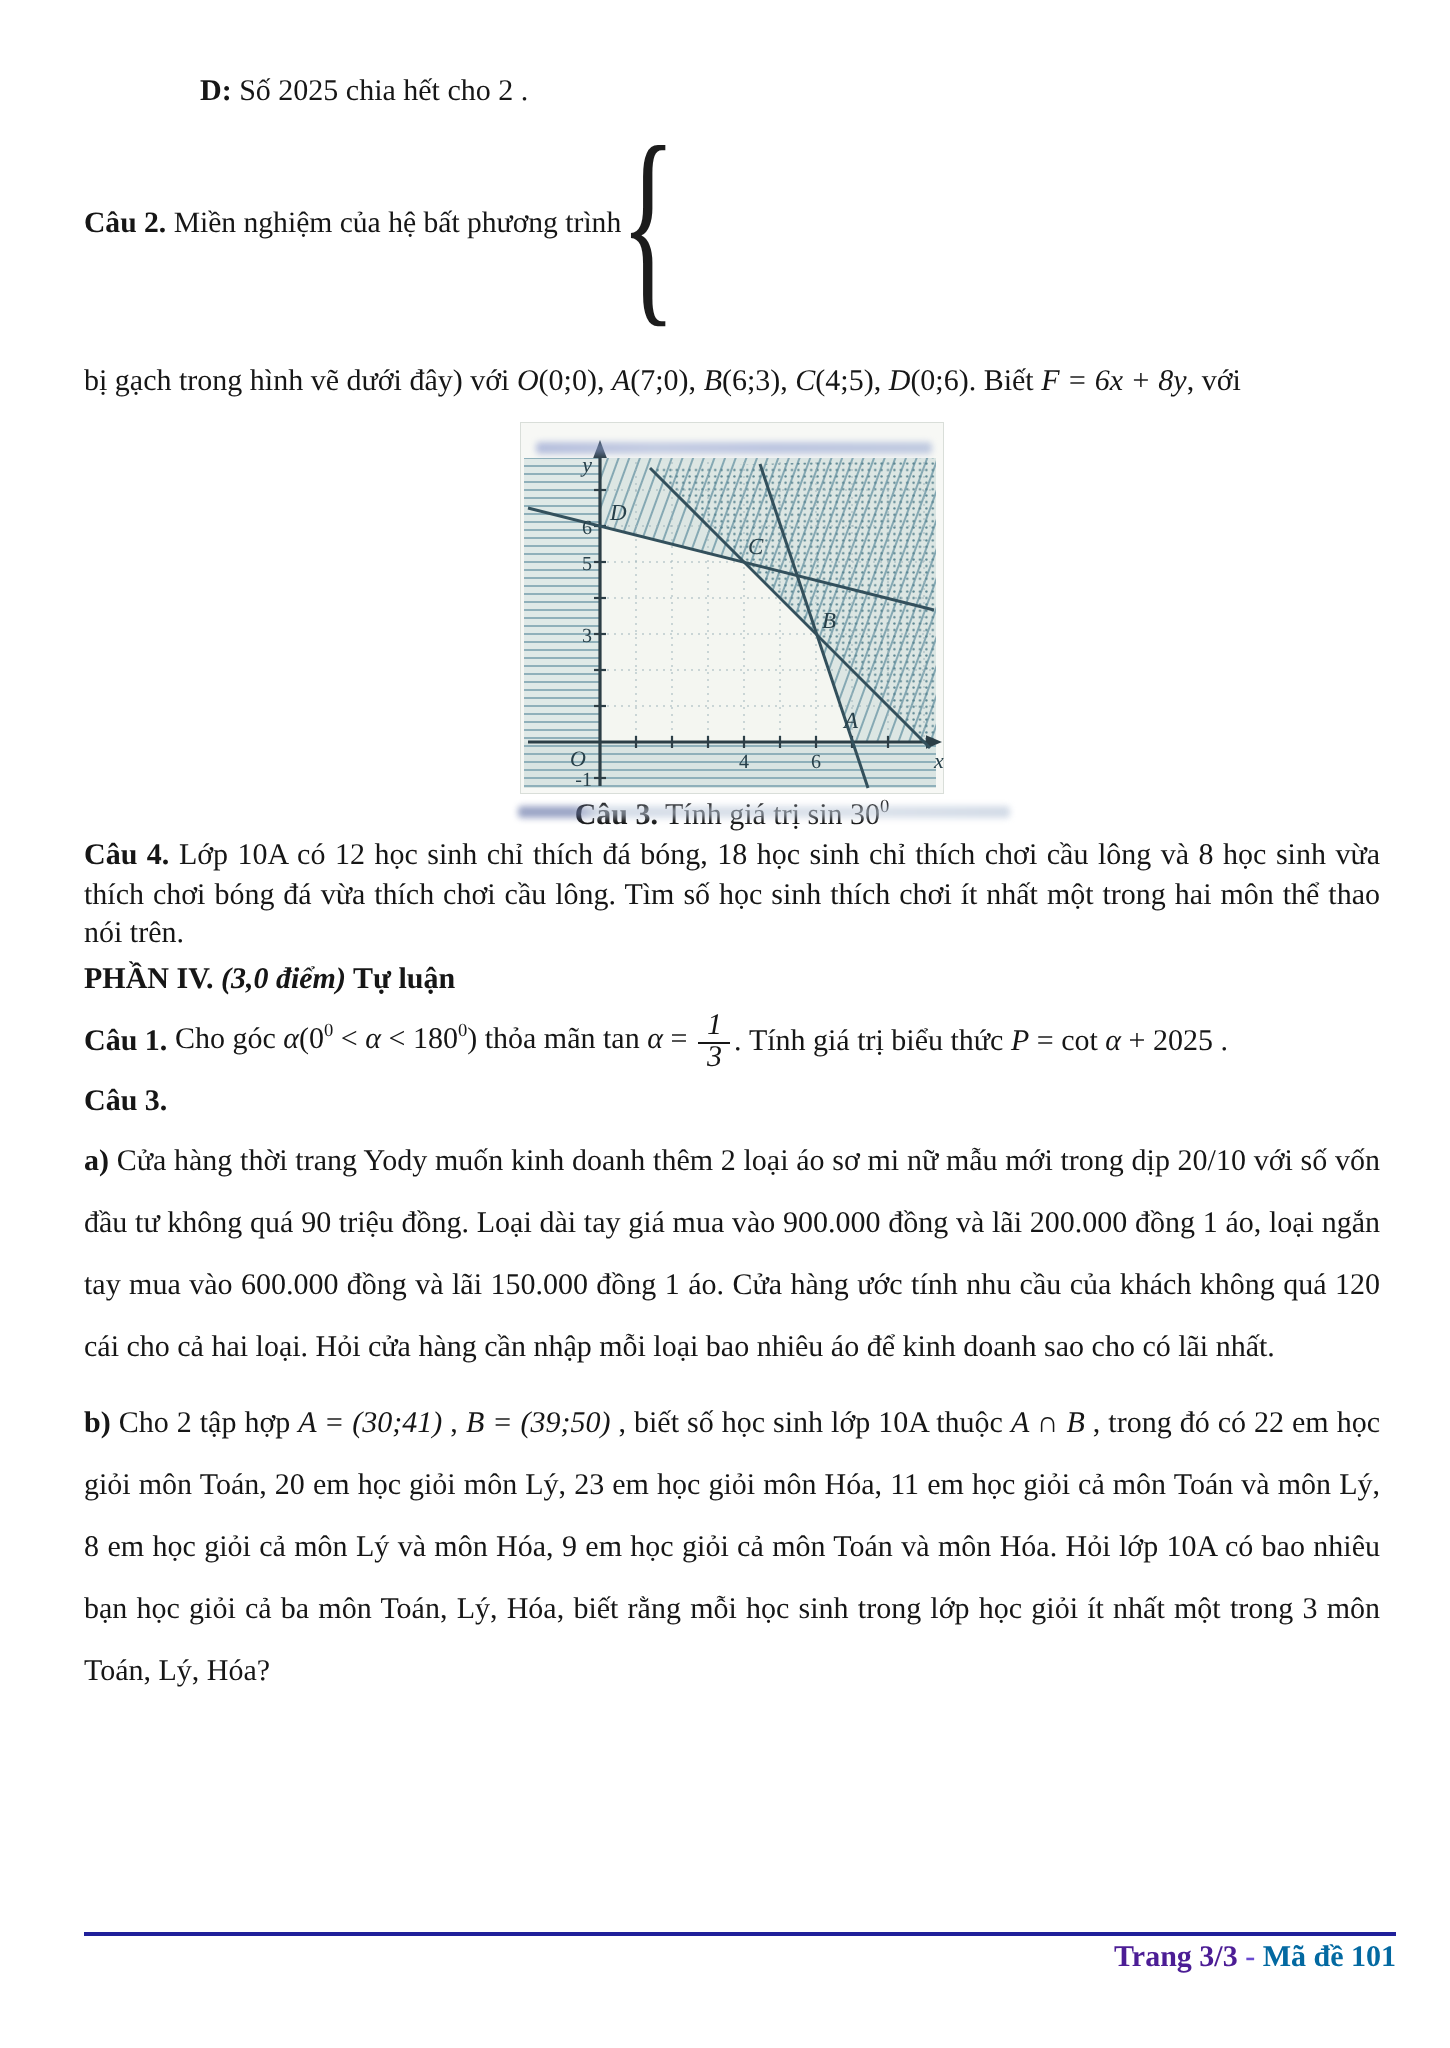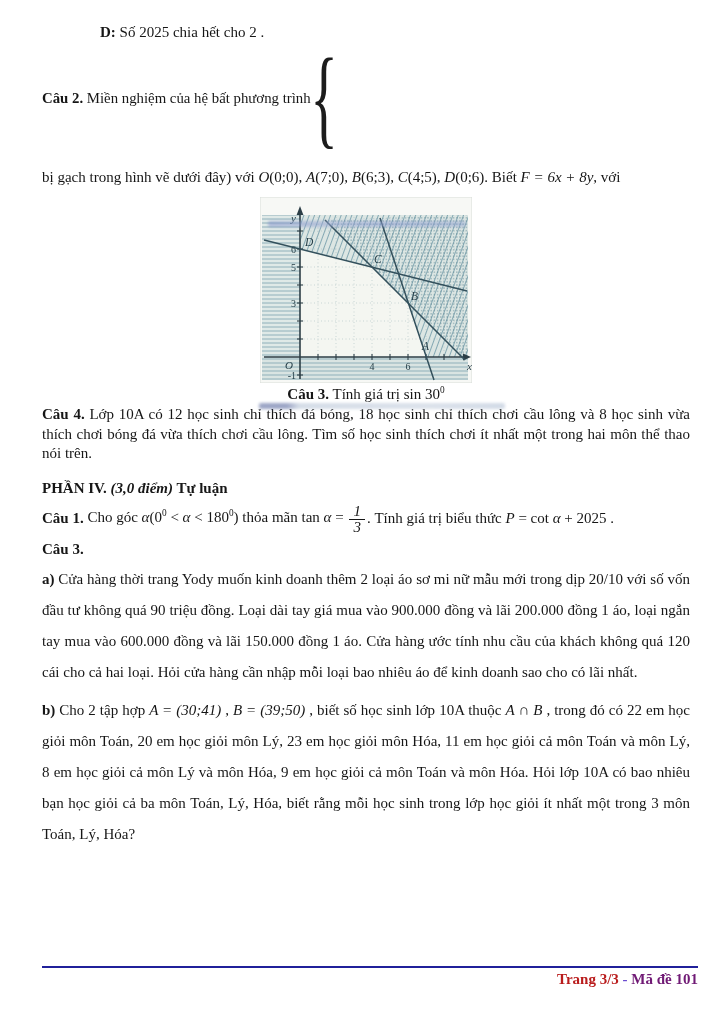--- a/index.html
+++ b/index.html
@@ -1,21 +1,21 @@
 <!DOCTYPE html>
 <html><head>
 <meta charset="utf-8">
 <style>
   html,body{margin:0;padding:0;background:#e8e8e8;}
   .page{
     position:relative;width:725px;height:1024px;background:#ffffff;
     font-family:"Liberation Serif","DejaVu Serif",serif;
     font-size:15px;color:#161616;overflow:hidden;margin:0 auto;
   }
-  .content{position:absolute;left:42px;top:22px;width:648px;}
+  .content{position:absolute;left:42px;top:36px;width:648px;}
   .opt-d{margin-left:58px;line-height:20px;}
   .lbl{font-weight:bold;}
   .seg-b{font-weight:bold;}
   .seg-i{font-style:italic;}
   .seg-p{vertical-align:super;font-size:62%;line-height:0;}
   
   .cau2-flex{display:flex;align-items:center;margin-top:6px;font-size:14.8px;width:660px;}
   .c2-text{white-space:nowrap;text-align:right;}
   .brace-box{width:18px;display:flex;align-items:center;justify-content:center;margin-left:4px;}
   .brace{font-size:96px;line-height:100px;display:block;transform:scale(.6,1.14);font-weight:300;color:#1c1c1c;}
@@ -25,37 +25,37 @@
   
   .graph-wrap{position:relative;width:212px;margin:8px auto 0;}
   .graph-wrap svg{display:block;}
   .blur-band{position:absolute;filter:blur(1.6px);border-radius:2px;}
   .band-top{top:221px;left:268px;width:198px;height:6px;opacity:.55;
     background:linear-gradient(90deg,#7f8fc9,#9aa8d4 30%,#8c9cd0 60%,#93a5cf);}
   .band-bottom{top:403px;left:259px;width:246px;height:6px;opacity:.6;
     background:linear-gradient(90deg,#5a6aa0 0 28px,#b9c6d8 40px,#c3cedd 70%,#b4c2d6);}
   .cau3-line{margin-top:1px;line-height:20px;text-align:center;}
   .cau4{line-height:19.5px;text-align:justify;margin-top:1px;}
-  .phan4{line-height:21px;margin-top:14px;}
+  .phan4{line-height:21px;margin-top:2px;}
   .c1-line{margin-top:5px;line-height:22px;}
   .frac{display:inline-block;text-align:center;vertical-align:middle;font-style:italic;padding:0 2px;}
   .frac .num{display:block;border-bottom:1px solid #161616;line-height:15px;padding:0 4px;}
   .frac .den{display:block;line-height:15px;}
   .c2-line{margin-top:5px;line-height:23px;}
   .c3-label{margin-top:4px;line-height:21px;}
   .para{line-height:31px;text-align:justify;}
   .para-a{margin-top:4px;}
   .para-b{margin-top:7px;}
   
   .footer{position:absolute;left:42px;right:27px;top:966px;}
   .footer-line{border-top:2px solid #20209a;height:0;}
   .footer-text{margin-top:3px;text-align:right;font-size:15px;font-weight:bold;}
-  .ft-page{color:#b91c1c;}
+  .ft-page{color:#4c1d95;}
   .ft-sep{color:#6a4ad0;}
-  .ft-code{color:#701a75;}
+  .ft-code{color:#0369a1;}
 </style>
 </head>
 <body>
 
 <div class="page">
   <div class="content">
 
     <div class="opt-d">
       <span class="lbl">D:</span><span> Số 2025 chia hết cho 2 .</span>
     </div>

